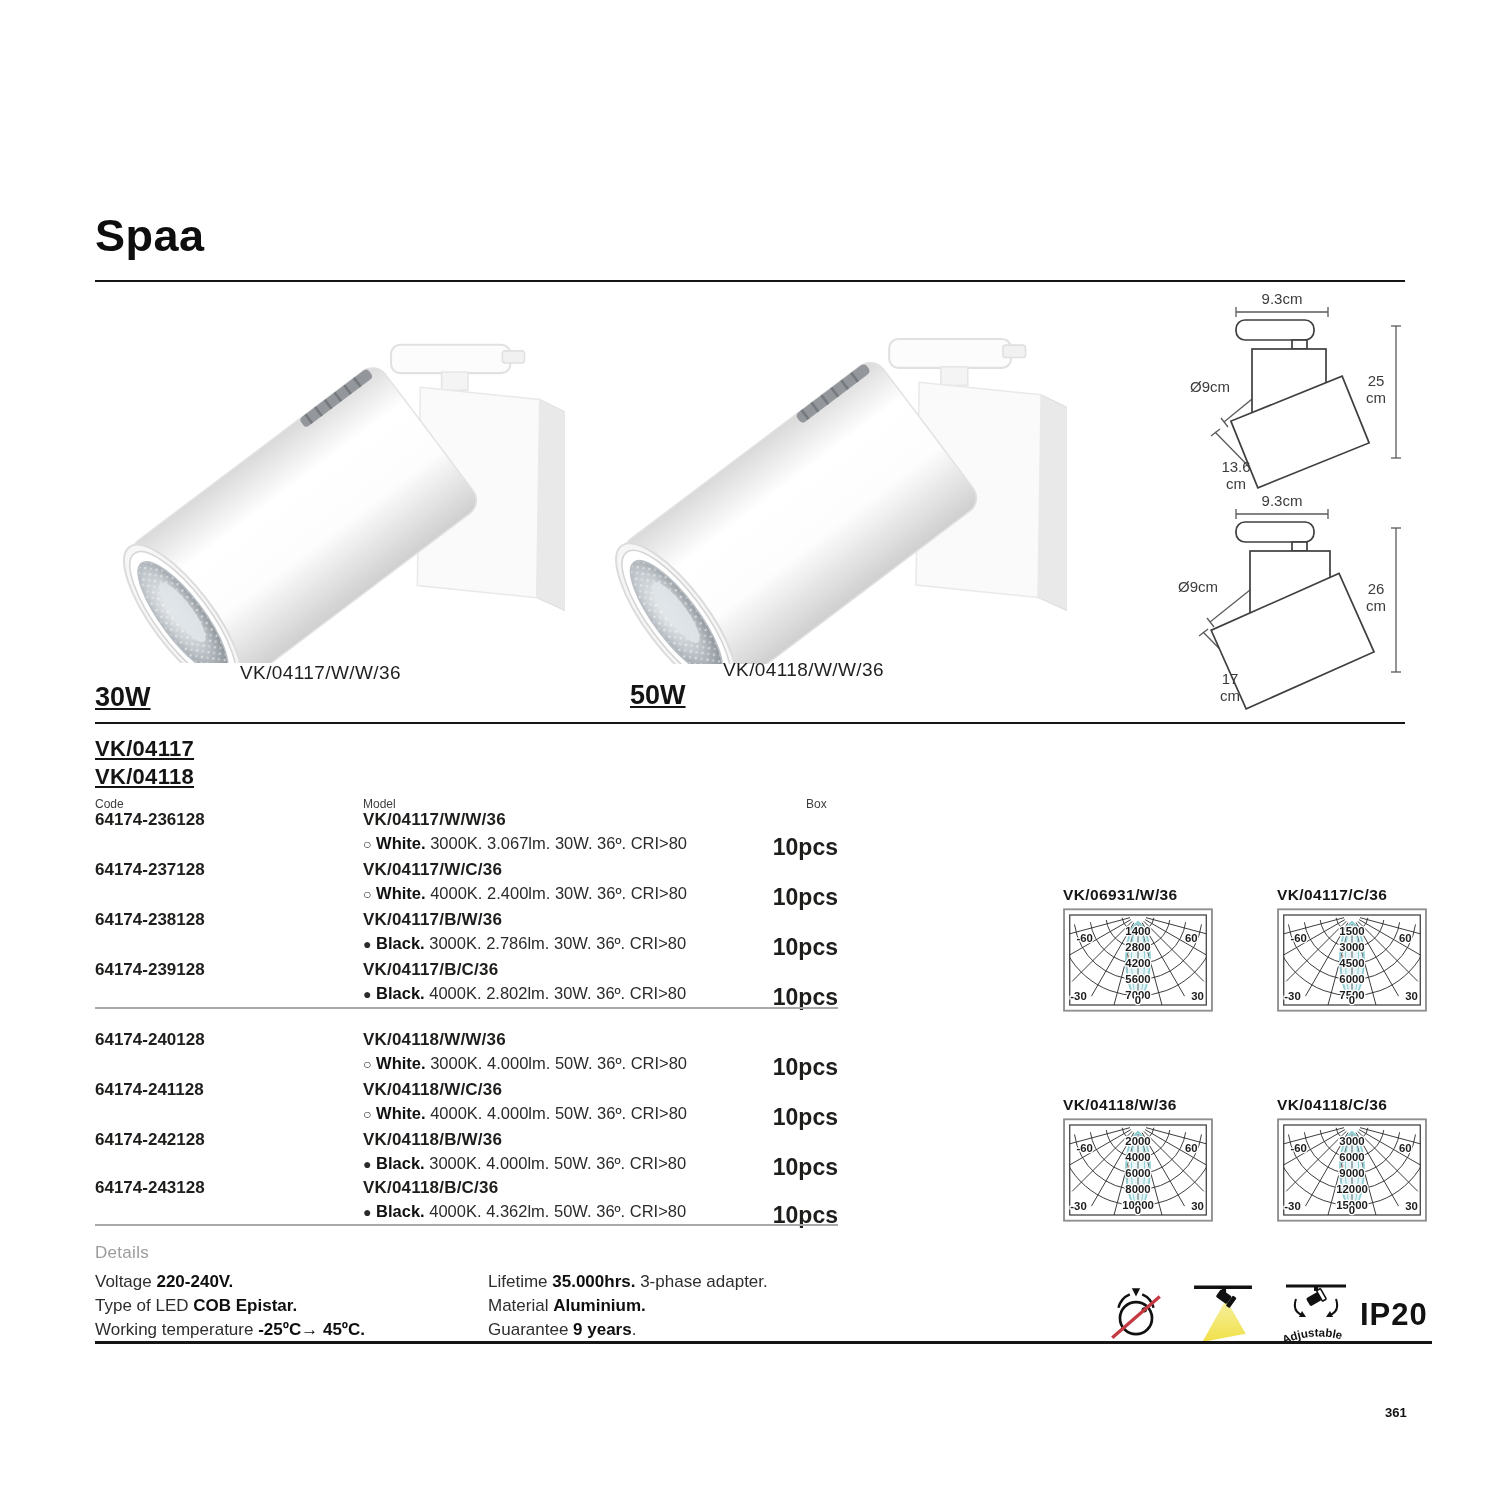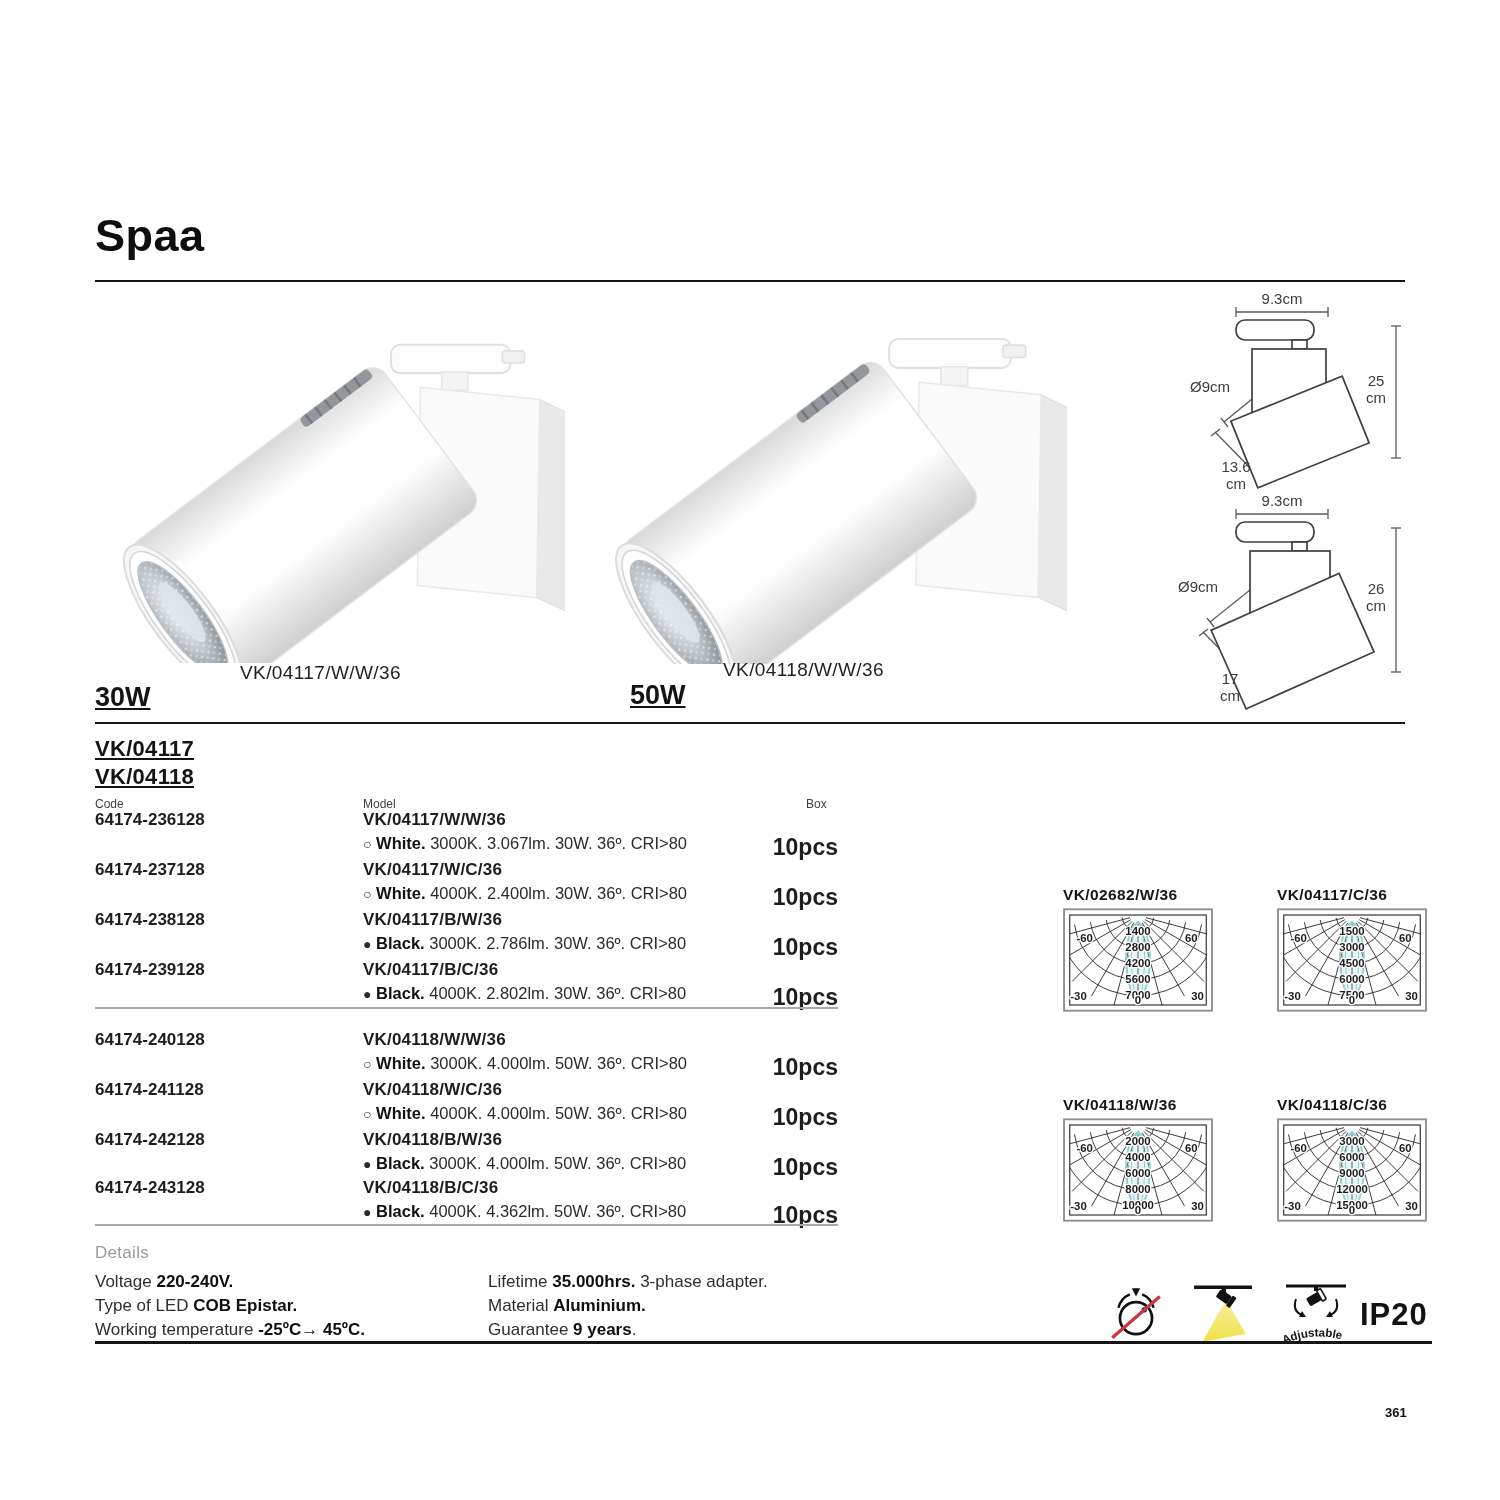--- a/index.html
+++ b/index.html
@@ -265,21 +265,21 @@
   <div class="abs details-title">Details</div>
 
   <div class="det-line" style="left:95px;top:1272px"><span>Voltage </span><b>220-240V.</b><span></span></div>
   <div class="det-line" style="left:95px;top:1296px"><span>Type of LED </span><b>COB Epistar.</b><span></span></div>
   <div class="det-line" style="left:95px;top:1320px"><span>Working temperature </span><b>-25ºC→ 45ºC.</b><span></span></div>
   <div class="det-line" style="left:488px;top:1272px"><span>Lifetime </span><b>35.000hrs.</b><span> 3-phase adapter.</span></div>
   <div class="det-line" style="left:488px;top:1296px"><span>Material </span><b>Aluminium.</b><span></span></div>
   <div class="det-line" style="left:488px;top:1320px"><span>Guarantee </span><b>9 years</b><span>.</span></div>
 
   <div class="chart-cell" style="left:1063px;top:886px">
-    <div class="chart-title">VK/02682/W/36</div>
+    <div class="chart-title">VK/06931/W/36</div>
     <svg class="polar-chart" width="150" height="104" viewBox="0 0 145 100">
         <rect x="1" y="1" width="143" height="98" fill="#fff" stroke="#8f8f8f" stroke-width="1.8"></rect>
         <clipPath id="pclip0">
           <rect x="6.5" y="6.5" width="132" height="87"></rect>
         </clipPath>
         <rect x="6.5" y="6.5" width="132" height="87" fill="none" stroke="#3c3c3c" stroke-width="1.2"></rect>
         <g clip-path="url(#pclip0)">
           <path d="M 57.15084493450566 9.157183064881018 A 15.5 15.5 0 0 0 87.84915506549434 9.157183064881018" fill="none" stroke="#2e2e2e" stroke-width="0.9"></path>
           <path d="M 41.80168986901133 11.314366129762035 A 31 31 0 0 0 103.19831013098867 11.314366129762035" fill="none" stroke="#2e2e2e" stroke-width="0.9"></path>
           <path d="M 26.452534803516983 13.471549194643053 A 46.5 46.5 0 0 0 118.54746519648302 13.471549194643053" fill="none" stroke="#2e2e2e" stroke-width="0.9"></path>

